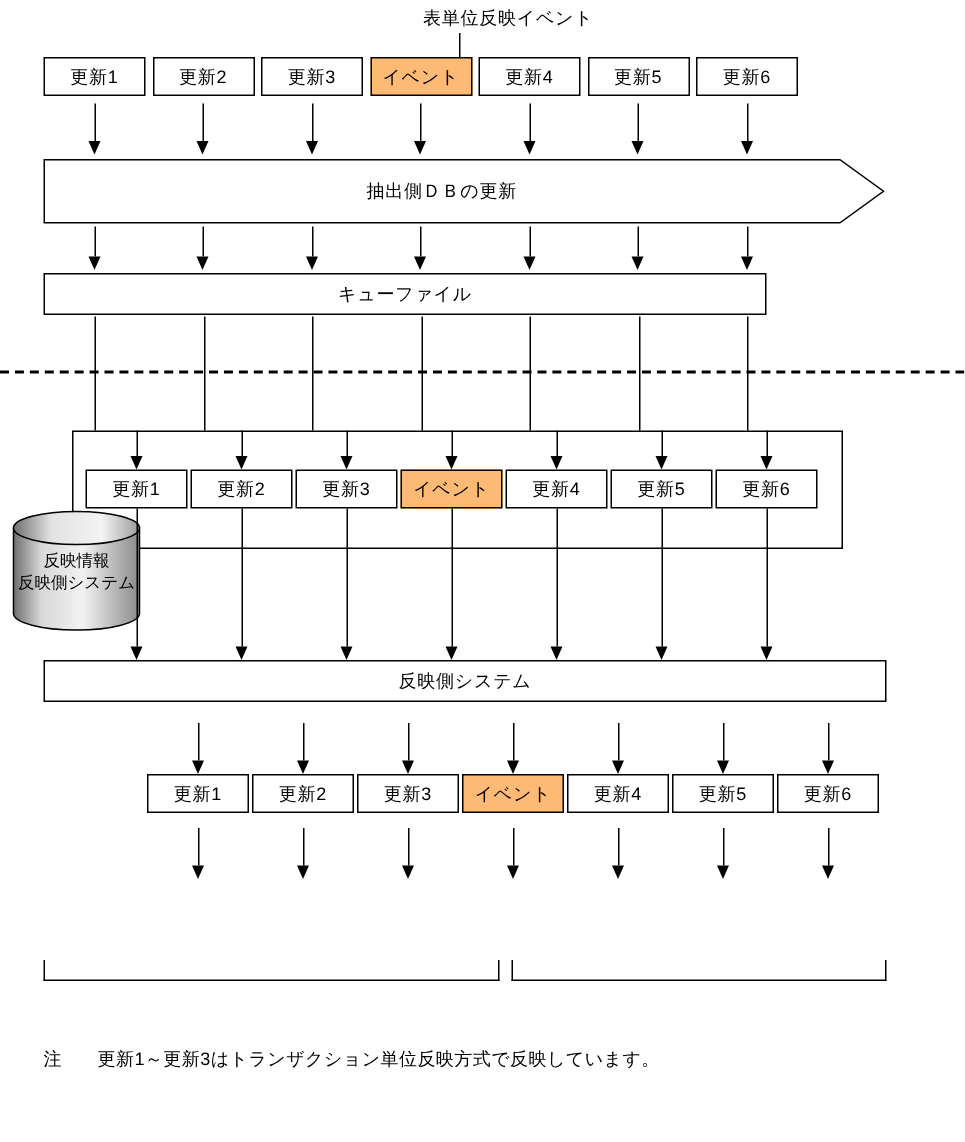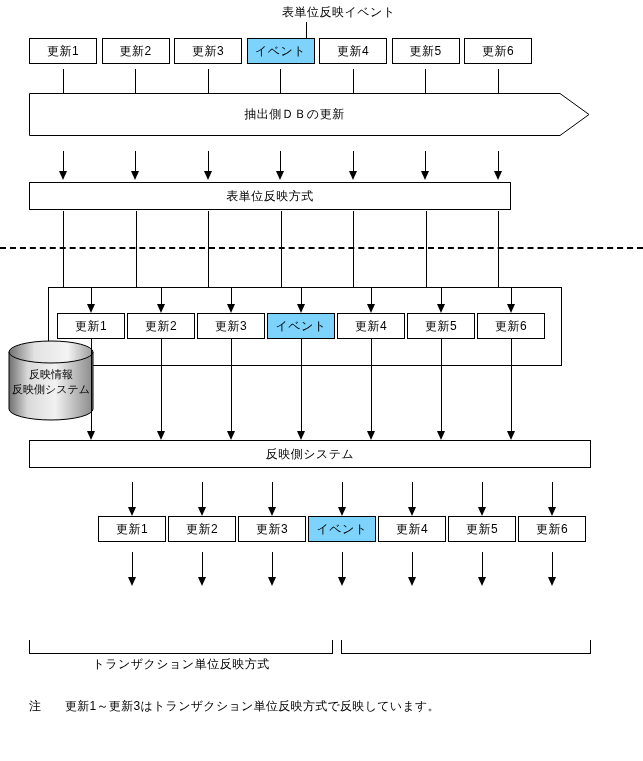--- a/index.html
+++ b/index.html
@@ -26,21 +26,21 @@
     border: 1px solid #000000;
     background: #ffffff;
     font-size: 12px;
     line-height: 1;
     display: flex;
     align-items: center;
     justify-content: center;
     letter-spacing: 0.5px;
     white-space: nowrap;
   }
-  .ubox.event { background: #7dd3fc; }
+  .ubox.event { background: #fdba74; }
 
   
   .barbox {
     position: absolute;
     box-sizing: border-box;
     border: 1px solid #000000;
     background: #ffffff;
     font-size: 12px;
     display: flex;
     align-items: center;
@@ -213,21 +213,21 @@
       <div class="arrow" style="left: 421px; top: 69px; height: 34px;">
         <div class="shaft" style="height: 25px;"></div>
         <div class="head" style="top: 25px;"></div>
       </div>
       <div class="arrow" style="left: 493.5px; top: 69px; height: 34px;">
         <div class="shaft" style="height: 25px;"></div>
         <div class="head" style="top: 25px;"></div>
       </div>
     </div>
 
-  <div class="pentabox" style="left:29px; top:93px; width:561px; height:43px;">
+  <div class="pentabox" style="left:29px; top:106px; width:561px; height:43px;">
     <svg width="561" height="43" viewBox="0 0 561 43" aria-hidden="true">
       <polygon points="0.5,0.5 531,0.5 560,21.5 531,42.5 0.5,42.5" fill="#ffffff" stroke="#000000" stroke-width="1"></polygon>
     </svg>
     <div class="plabel">抽出側ＤＢの更新</div>
   </div>
 
   <div id="arrows-mid1">
       <div class="arrow" style="left: 58.5px; top: 151px; height: 29px;">
         <div class="shaft" style="height: 20px;"></div>
         <div class="head" style="top: 20px;"></div>
@@ -252,21 +252,21 @@
         <div class="shaft" style="height: 20px;"></div>
         <div class="head" style="top: 20px;"></div>
       </div>
       <div class="arrow" style="left: 493.5px; top: 151px; height: 29px;">
         <div class="shaft" style="height: 20px;"></div>
         <div class="head" style="top: 20px;"></div>
       </div>
     </div>
 
   <div class="barbox" style="left:29px; top:182px; width:482px; height:28px;">
-    <span>表単位反映方式</span>
+    <span>キューファイル</span>
   </div>
 
   <div id="cross-lines">
       <div class="vline" style="left: 63px; top: 211px; height: 76px;"></div>
       <div class="vline" style="left: 136px; top: 211px; height: 76px;"></div>
       <div class="vline" style="left: 208px; top: 211px; height: 76px;"></div>
       <div class="vline" style="left: 281px; top: 211px; height: 76px;"></div>
       <div class="vline" style="left: 353px; top: 211px; height: 76px;"></div>
       <div class="vline" style="left: 426px; top: 211px; height: 76px;"></div>
       <div class="vline" style="left: 498px; top: 211px; height: 76px;"></div>
@@ -467,21 +467,20 @@
         <div class="head" style="top: 25px;"></div>
       </div>
       <div class="arrow" style="left: 547.5px; top: 552px; height: 34px;">
         <div class="shaft" style="height: 25px;"></div>
         <div class="head" style="top: 25px;"></div>
       </div>
     </div>
 
 
   <div class="bracket" style="left:29px; top:640px; width:304px; height:14px;"></div>
-  <div class="blabel" style="left:29px; top:656px; width:304px;">トランザクション単位反映方式</div>
 
   <div class="bracket" style="left:341px; top:640px; width:250px; height:14px;"></div>
 
   <div class="note" style="left:29px; top:696px;">
     <span class="nlabel">注</span>
     <div class="nbody">更新1～更新3はトランザクション単位反映方式で反映しています。</div>
   </div>
 
 </div>
 

